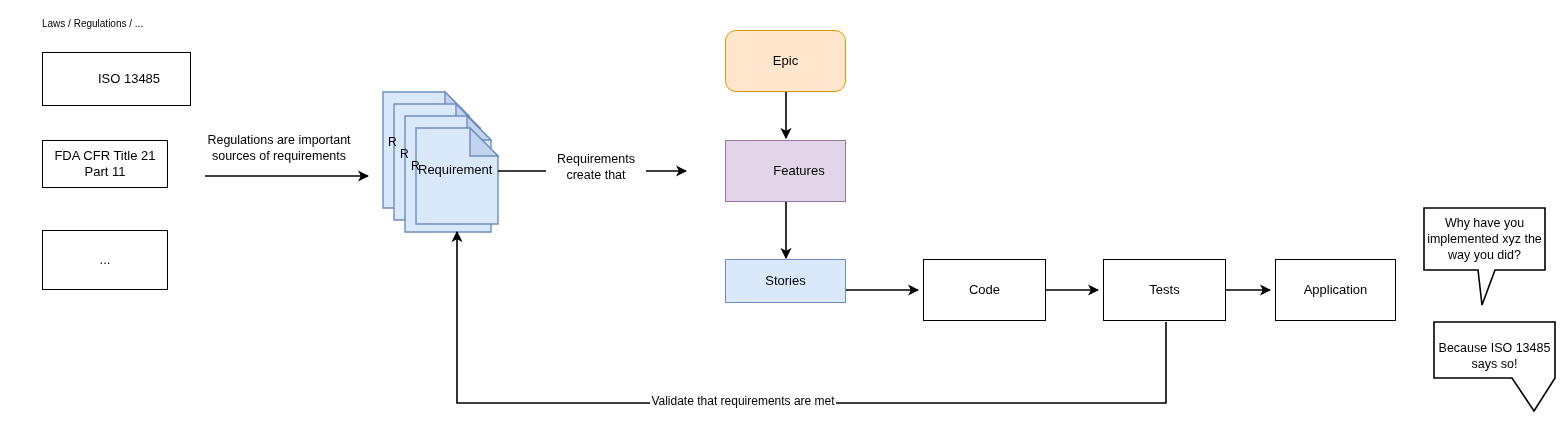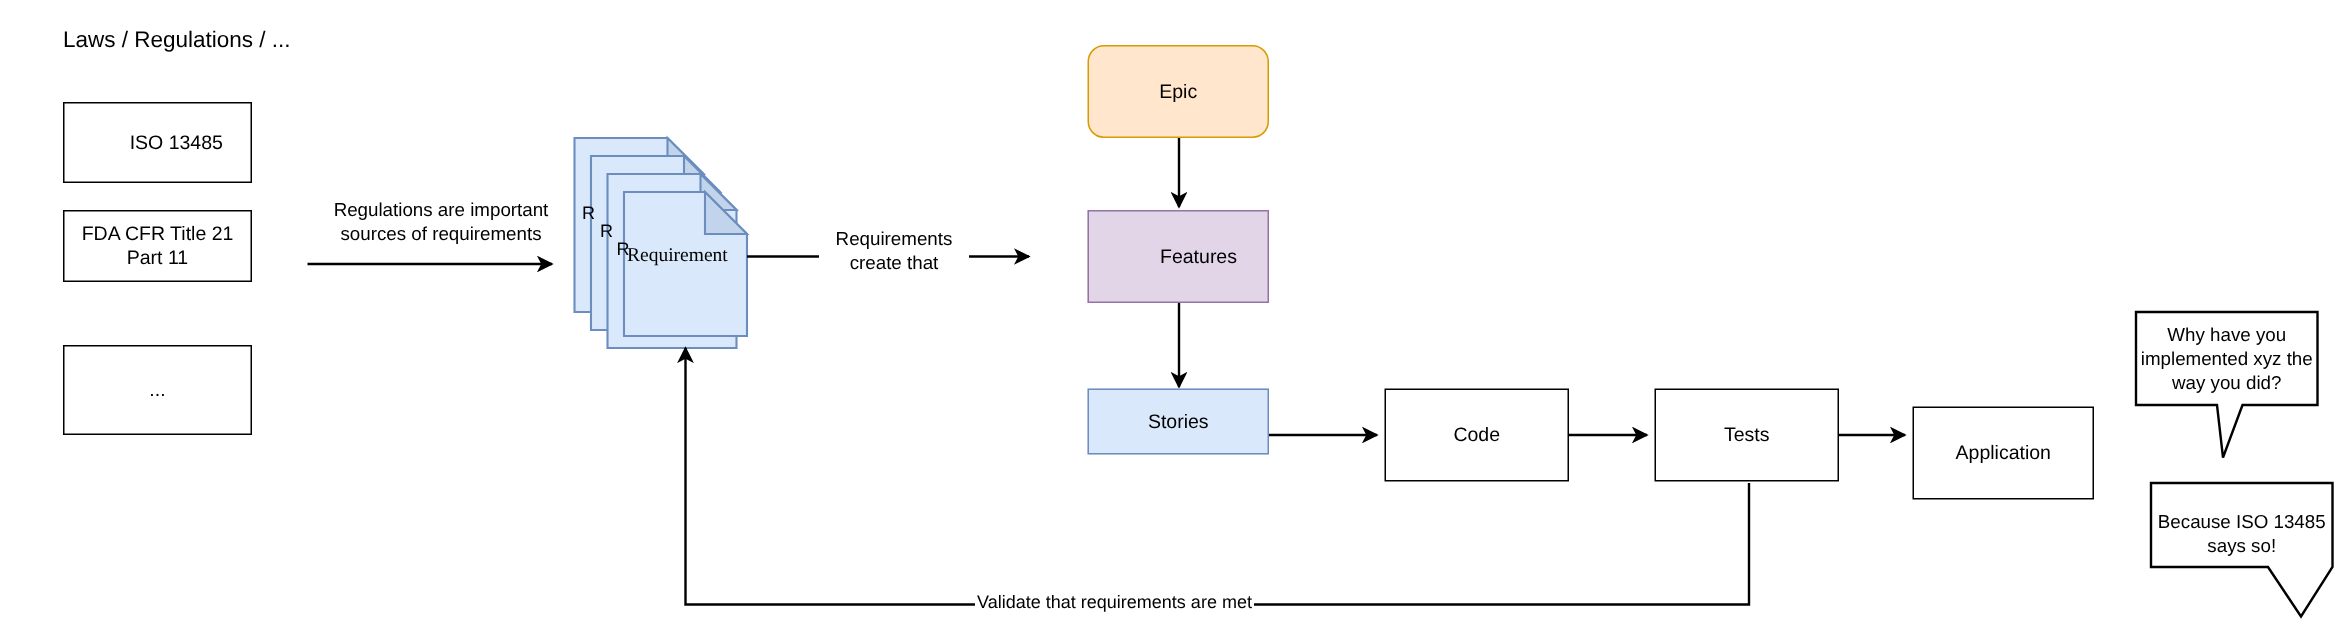--- a/index.html
+++ b/index.html
@@ -34,21 +34,21 @@
   .label-plain {
     position: absolute;
     font-size: 12.5px;
     line-height: 1.25;
     text-align: center;
     white-space: pre-line;
     background: #ffffff;
   }
   .section-title {
     position: absolute;
-    font-size: 15px;
+    font-size: 10px;
     line-height: 1.2;
     white-space: nowrap;
   }
   .epic {
     background: #ffe6cc;
     border: 1.6px solid #d79b00;
   }
   .features {
     background: #e1d5e7;
     border: 1.6px solid #9673a6;
@@ -137,54 +137,54 @@
       <path d="M 1424,208 L 1545,208 L 1545,270 L 1495,270 L 1482,305 L 1478,270 L 1424,270 Z" fill="#ffffff" stroke="#000000" stroke-width="1.6" stroke-linejoin="miter"></path>
     </g>
 
     <g>
       <path d="M 1434,322 L 1555,322 L 1555,378 L 1534,411 L 1512,378 L 1434,378 Z" fill="#ffffff" stroke="#000000" stroke-width="1.6" stroke-linejoin="miter"></path>
     </g>
   </svg>
 
   <div class="section-title" style="left:42px; top:18px;">Laws / Regulations / ...</div>
 
-  <div class="node" style="left:42px; top:68px; width:126px; height:54px;padding-left:25px;">ISO 13485</div>
+  <div class="node" style="left:42px; top:52px; width:149px; height:54px;padding-left:25px;">ISO 13485</div>
 
   <div class="node" style="left:42px; top:140px; width:126px; height:48px;">FDA CFR Title 21
 Part 11</div>
 
   <div class="node" style="left:42px; top:230px; width:126px; height:60px;">...</div>
 
-  <div class="label-plain" style="left:212px; top:133px; width:164px;">Regulations are important
+  <div class="label-plain" style="left:197px; top:133px; width:164px;">Regulations are important
 sources of requirements</div>
 
   <div class="label-plain" style="left:546px; top:152px; width:100px;">Requirements
 create that</div>
 
   <div class="label-plain" style="left:650px; top:394px; width:186px; font-size:12px;">Validate that requirements are met</div>
 
   <div class="doc-label" style="left:388px; top:135px; font-size:12px;">R</div>
 
   <div class="doc-label" style="left:400px; top:147px; font-size:12px;">R</div>
 
   <div class="doc-label" style="left:411px; top:159px; font-size:12px;">R</div>
 
-  <div class="doc-label" style="left:418px; top:162px;font-family:Liberation Serif, serif;">Requirement</div>
+  <div class="doc-label" style="left:418px; top:162px;">Requirement</div>
 
   <div class="node epic" style="left:725px; top:30px; width:121px; height:62px;border-radius:11px;">Epic</div>
 
   <div class="node features" style="left:725px; top:140px; width:121px; height:62px;">Features</div>
 
   <div class="node stories" style="left:725px; top:259px; width:121px; height:44px;">Stories</div>
 
   <div class="node" style="left:923px; top:259px; width:123px; height:62px;">Code</div>
 
   <div class="node" style="left:1103px; top:259px; width:123px; height:62px;">Tests</div>
 
-  <div class="node" style="left:1275px; top:259px; width:121px; height:62px;margin-top:12px;">Application</div>
+  <div class="node" style="left:1275px; top:259px; width:121px; height:62px;">Application</div>
 
   <div class="bubble-text" style="left:1424px; top:208px; width:121px; height:62px;">Why have you
 implemented xyz the
 way you did?</div>
 
   <div class="bubble-text" style="left:1434px; top:322px; width:121px; height:68px;">Because ISO 13485
 says so!</div>
 
 </div>
 

